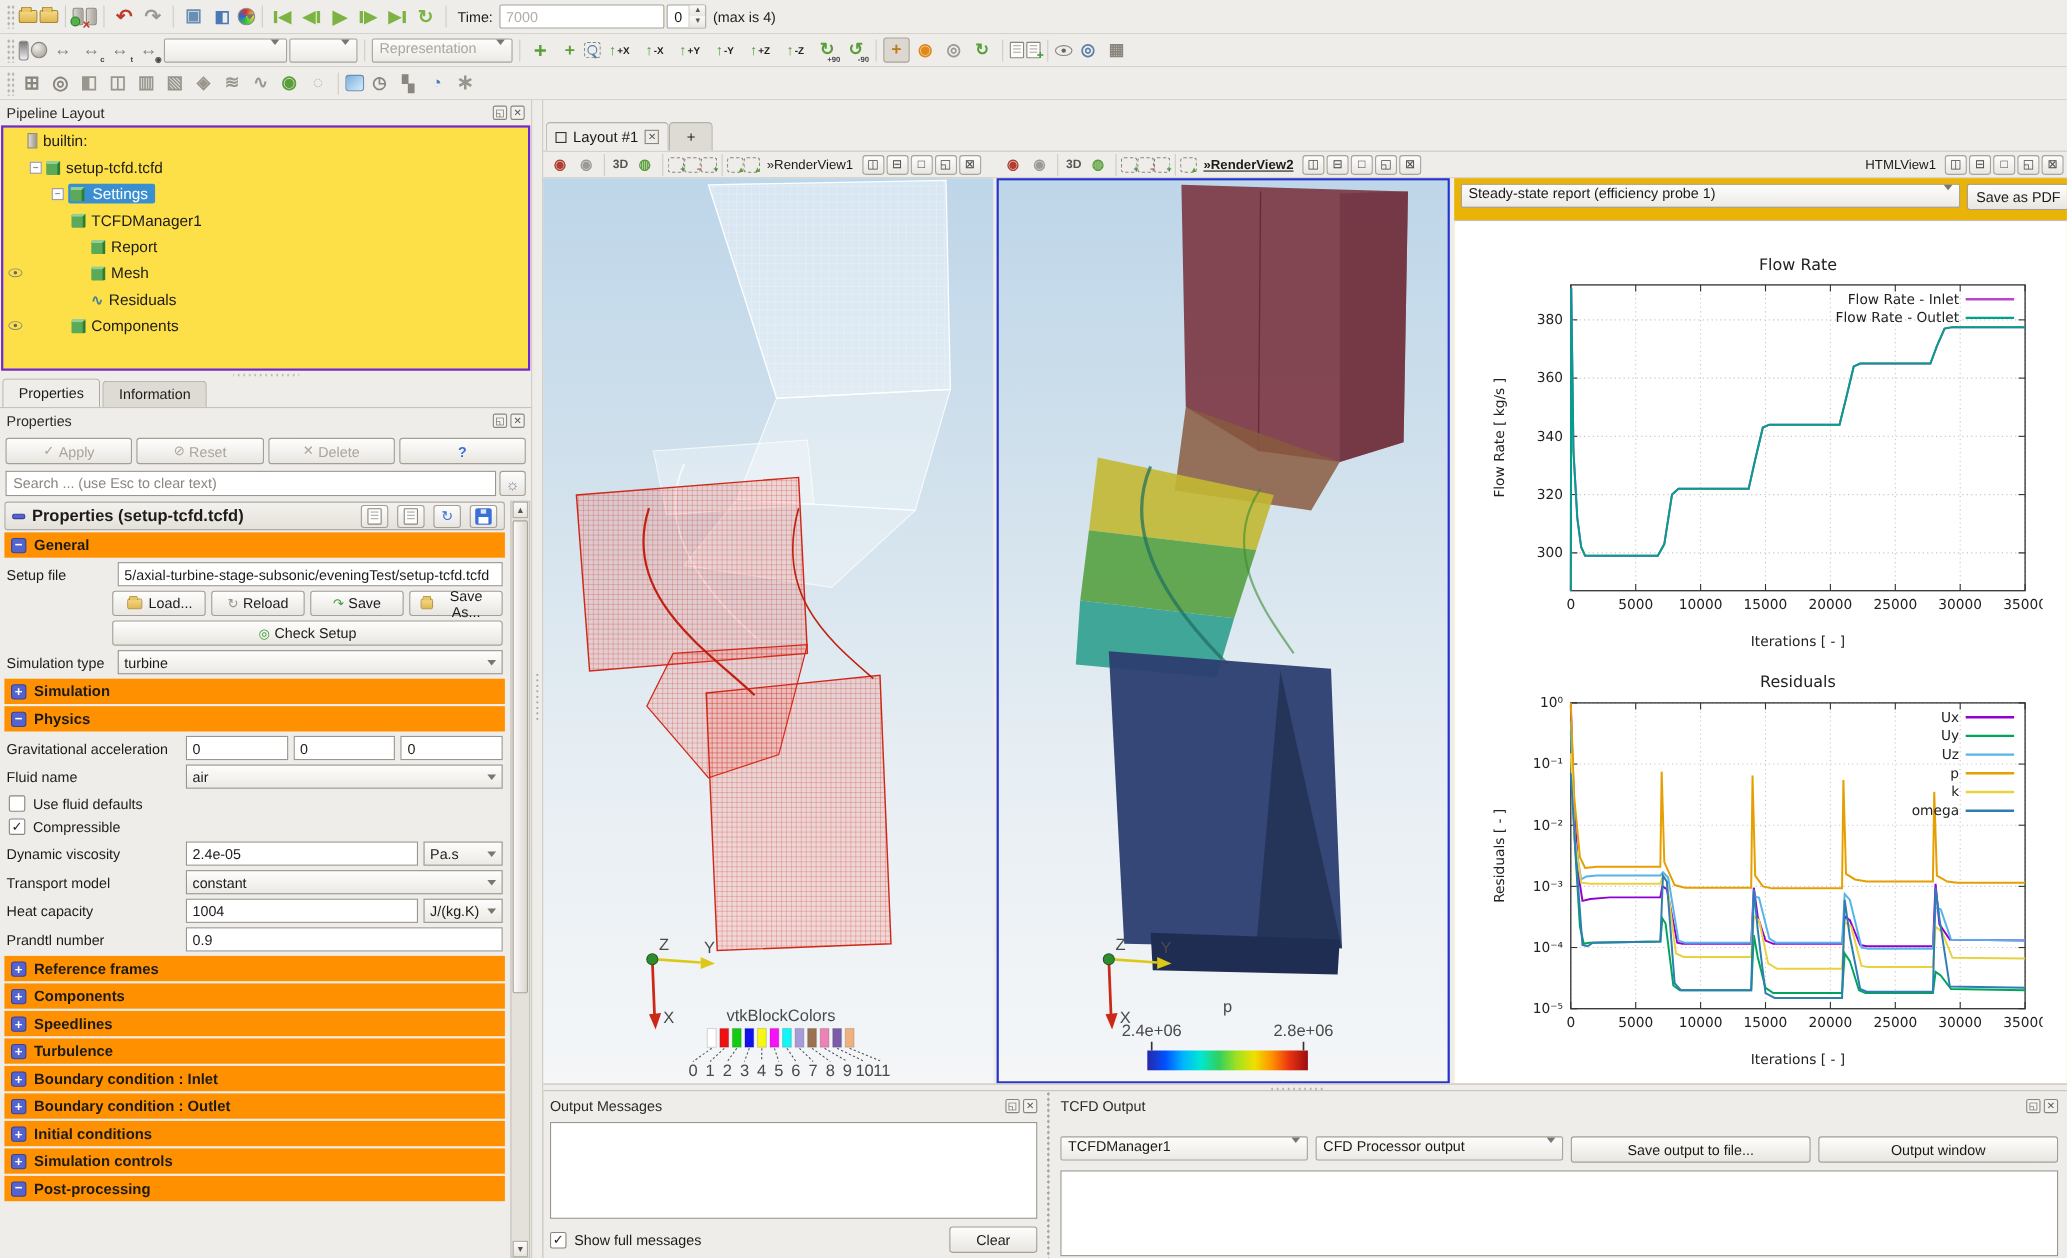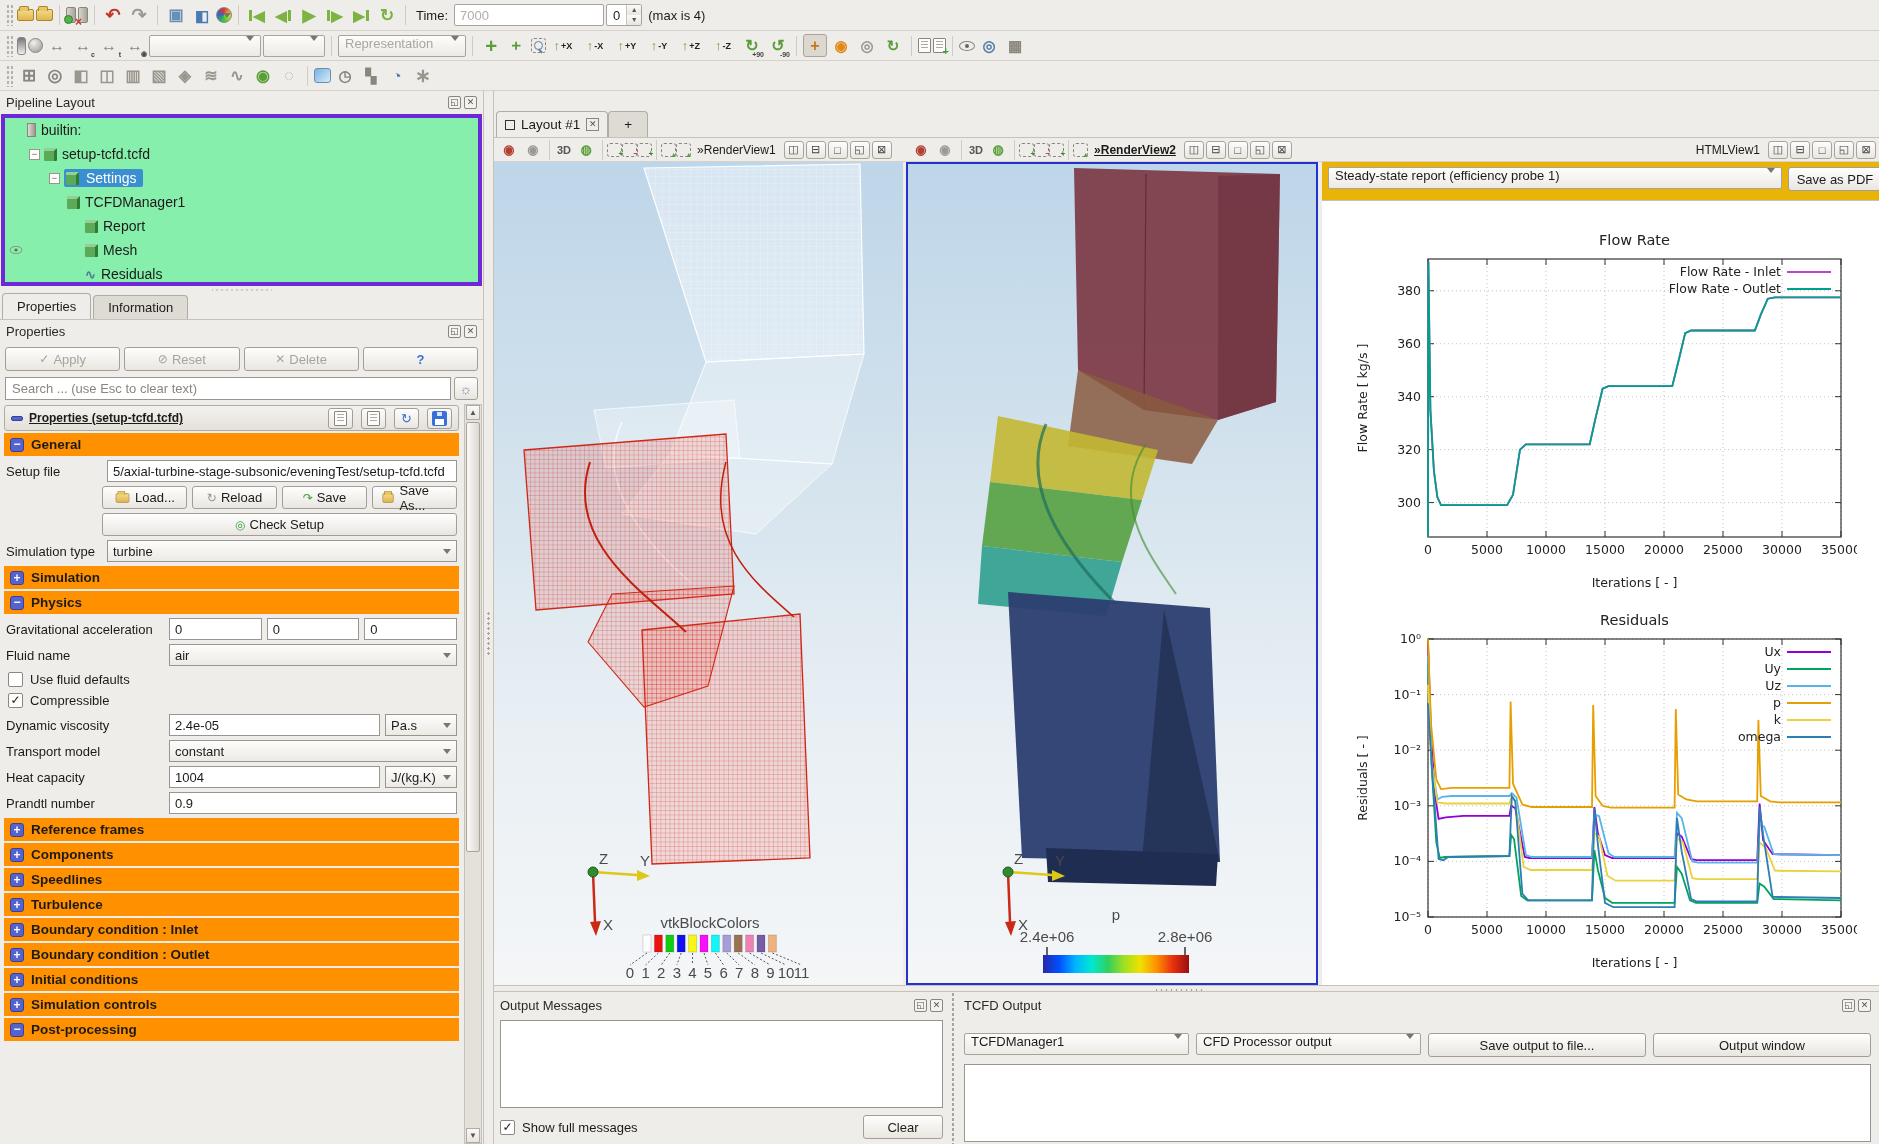--- a/index.html
+++ b/index.html
@@ -63,21 +63,21 @@
   .view-title { font-size:12px; margin:12px 6px; white-space:nowrap; }
   .view-title.active { font-weight:bold; text-decoration:underline; }
   .winbtn { width:20px; height:18px; border:1px solid #a8a49b; border-radius:3px; background:linear-gradient(#fdfdfc,#e9e6e1); display:flex; align-items:center; justify-content:center; font-size:11px; color:#444; margin-left:2px; flex:none; }
   .t3d { font-size:11px; font-weight:bold; color:#555; margin:0 3px; }
 
   
   #leftcol { top:91px; left:0; width:484px; bottom:0; background:#efedea; border-right:1px solid #c6c2ba; display:flex; flex-direction:column; }
   .dock-title { height:23px; display:flex; align-items:center; padding:0 6px; font-size:13px; color:#2c2a27; flex:none; }
   .dock-title .sp { flex:1; }
   .mini { width:13px; height:13px; border:1px solid #8a867e; border-radius:2px; font-size:9px; line-height:11px; text-align:center; color:#555; background:#f4f2ee; margin-left:3px; flex:none; }
-  #tree { height:172px; background:#86efac; border:4px solid #6d28d9; margin:0 1px; overflow:hidden; flex:none; }
+  #tree { height:223px; background:#fde047; border:2px solid #6d28d9; margin:0 1px; overflow:hidden; flex:none; }
   .trow { height:24px; display:flex; align-items:center; font-size:14px; position:relative; }
   .trow .gutter { width:22px; flex:none; display:flex; justify-content:center; }
   .trow .sel { background:#3a8fd0; color:#fff; border-radius:2px; padding:1px 6px 1px 2px; display:flex; align-items:center; gap:5px; }
   .trow .lbl { margin-left:5px; }
   .exp-box { width:11px; height:11px; border:1px solid #9a968e; background:#fdfdfc; color:#555; font-size:9px; line-height:9px; text-align:center; flex:none; margin-right:4px; }
   .cube { width:13px; height:13px; background:#5aaa5a; border-top:3px solid #94d094; border-right:3px solid #2e7d32; border-radius:1px; flex:none; }
   .srv { width:9px; height:14px; background:linear-gradient(90deg,#e0ddd6,#9a968e); border:1px solid #8a867e; flex:none; }
   .chic { font-size:13px; color:#4a7d96; flex:none; font-weight:bold; }
   .hsplit { height:7px; background-image:radial-gradient(#b6b2aa 1px, transparent 1.2px); background-size:5px 4px; background-repeat:repeat-x; background-position:center; width:60px; align-self:center; flex:none; }
   #proptabs { height:27px; display:flex; align-items:flex-end; padding-left:2px; flex:none; border-bottom:1px solid #c6c2ba; }
@@ -86,35 +86,35 @@
   .btnrow { display:flex; gap:4px; padding:4px 5px; flex:none; }
   .btn { height:24px; background:linear-gradient(#fefefd,#e9e6e1); border:1px solid #a39f98; border-radius:3px; display:flex; align-items:center; justify-content:center; gap:4px; font-size:13px; padding:0 8px; }
   .btn.dis { color:#a8a49b; }
   .btn .bic { font-size:12px; }
   .searchrow { display:flex; gap:3px; padding:2px 5px 4px 5px; flex:none; }
   .searchbox { flex:1; height:23px; border:1px solid #9a968e; background:#fff; display:flex; align-items:center; padding:0 6px; color:#8a867e; }
   .gearbtn { width:24px; height:23px; border:1px solid #a39f98; border-radius:3px; background:linear-gradient(#fdfdfc,#e9e6e1); display:flex; align-items:center; justify-content:center; color:#7a8aa8; font-size:14px; }
   #scrollarea { flex:1; position:relative; overflow:hidden; padding-right:20px; }
   #scontent { position:absolute; left:0; top:0; right:20px; }
   .phdr { height:26px; margin:1px 4px; border:1px solid #b0aca4; border-radius:3px; background:linear-gradient(#f4f2ee,#e4e1da); display:flex; align-items:center; padding:0 6px; gap:6px; }
-  .phdr b { flex:1; font-size:12px;text-decoration:underline; }
+  .phdr b { flex:1; font-size:15px; }
   .dash { width:12px; height:5px; background:#5563cc; border-radius:2px; border:1px solid #36419e; flex:none; }
   .hbtn { width:25px; height:21px; border:1px solid #a39f98; border-radius:3px; background:linear-gradient(#fdfdfc,#e9e6e1); display:flex; align-items:center; justify-content:center; margin-left:2px; flex:none; font-size:13px; }
   .osec { height:23px; background:#ff9100; display:flex; align-items:center; gap:7px; padding:0 6px; margin:2px 4px; font-weight:bold; font-size:13.5px; }
   .exp { width:14px; height:14px; background:#5563cc; color:#fff; border-radius:3px; font-weight:bold; font-size:12px; line-height:12px; text-align:center; border:1px solid #36419e; flex:none; }
   .exp.minus { line-height:10px; }
   .prow { display:flex; align-items:center; margin:4px 6px; min-height:22px; gap:5px; }
   .plabel { width:158px; flex:none; font-size:13px; }
   .pinput { flex:1; height:22px; border:1px solid #9a968e; background:#fff; display:flex; align-items:center; padding:0 5px; overflow:hidden; white-space:nowrap; }
   .pcombo { flex:1; height:22px; border:1px solid #9a968e; background:linear-gradient(#fdfdfc,#eceae5); display:flex; align-items:center; padding:0 5px; }
   .pcombo .cval { flex:1; }
   .ucombo { flex:none; width:72px; }
   .cbrow { display:flex; align-items:center; gap:7px; margin:6px 8px; }
   .cb { width:15px; height:15px; border:1px solid #8a867e; background:#fff; border-radius:2px; font-size:12px; line-height:13px; text-align:center; color:#222; flex:none; }
-  .fbtns { display:flex; gap:5px; margin:4px 6px 4px 55px; }
+  .fbtns { display:flex; gap:5px; margin:4px 6px 4px 55px;text-align:center; }
   .fbtns .btn { flex:1; height:23px; }
   #propsb { position:absolute; right:1px; top:0; bottom:0; width:18px; background:#e4e1da; border:1px solid #c6c2ba; }
   .sbarrow { position:absolute; left:1px; right:1px; height:15px; background:linear-gradient(#fbfaf8,#e8e5e0); border:1px solid #b0aca4; color:#555; font-size:8px; text-align:center; line-height:14px; }
   .sbthumb { position:absolute; left:1px; right:1px; background:linear-gradient(90deg,#fbfaf8,#dcd8d0); border:1px solid #a8a49b; border-radius:2px; }
 
   
   #vsplit { top:91px; left:484px; width:10px; bottom:0; background:#efedea; border-right:1px solid #c6c2ba; }
   #vsplit::after { content:""; position:absolute; top:520px; left:2px; width:5px; height:46px; background-image:radial-gradient(#a8a49b 1px, transparent 1.2px); background-size:5px 5px; }
   #center { top:91px; left:494px; right:0; bottom:0; display:flex; flex-direction:column; }
   #layouttabs { height:47px; display:flex; align-items:flex-end; padding-left:2px; flex:none; border-bottom:1px solid #c6c2ba; background:#efedea; }

